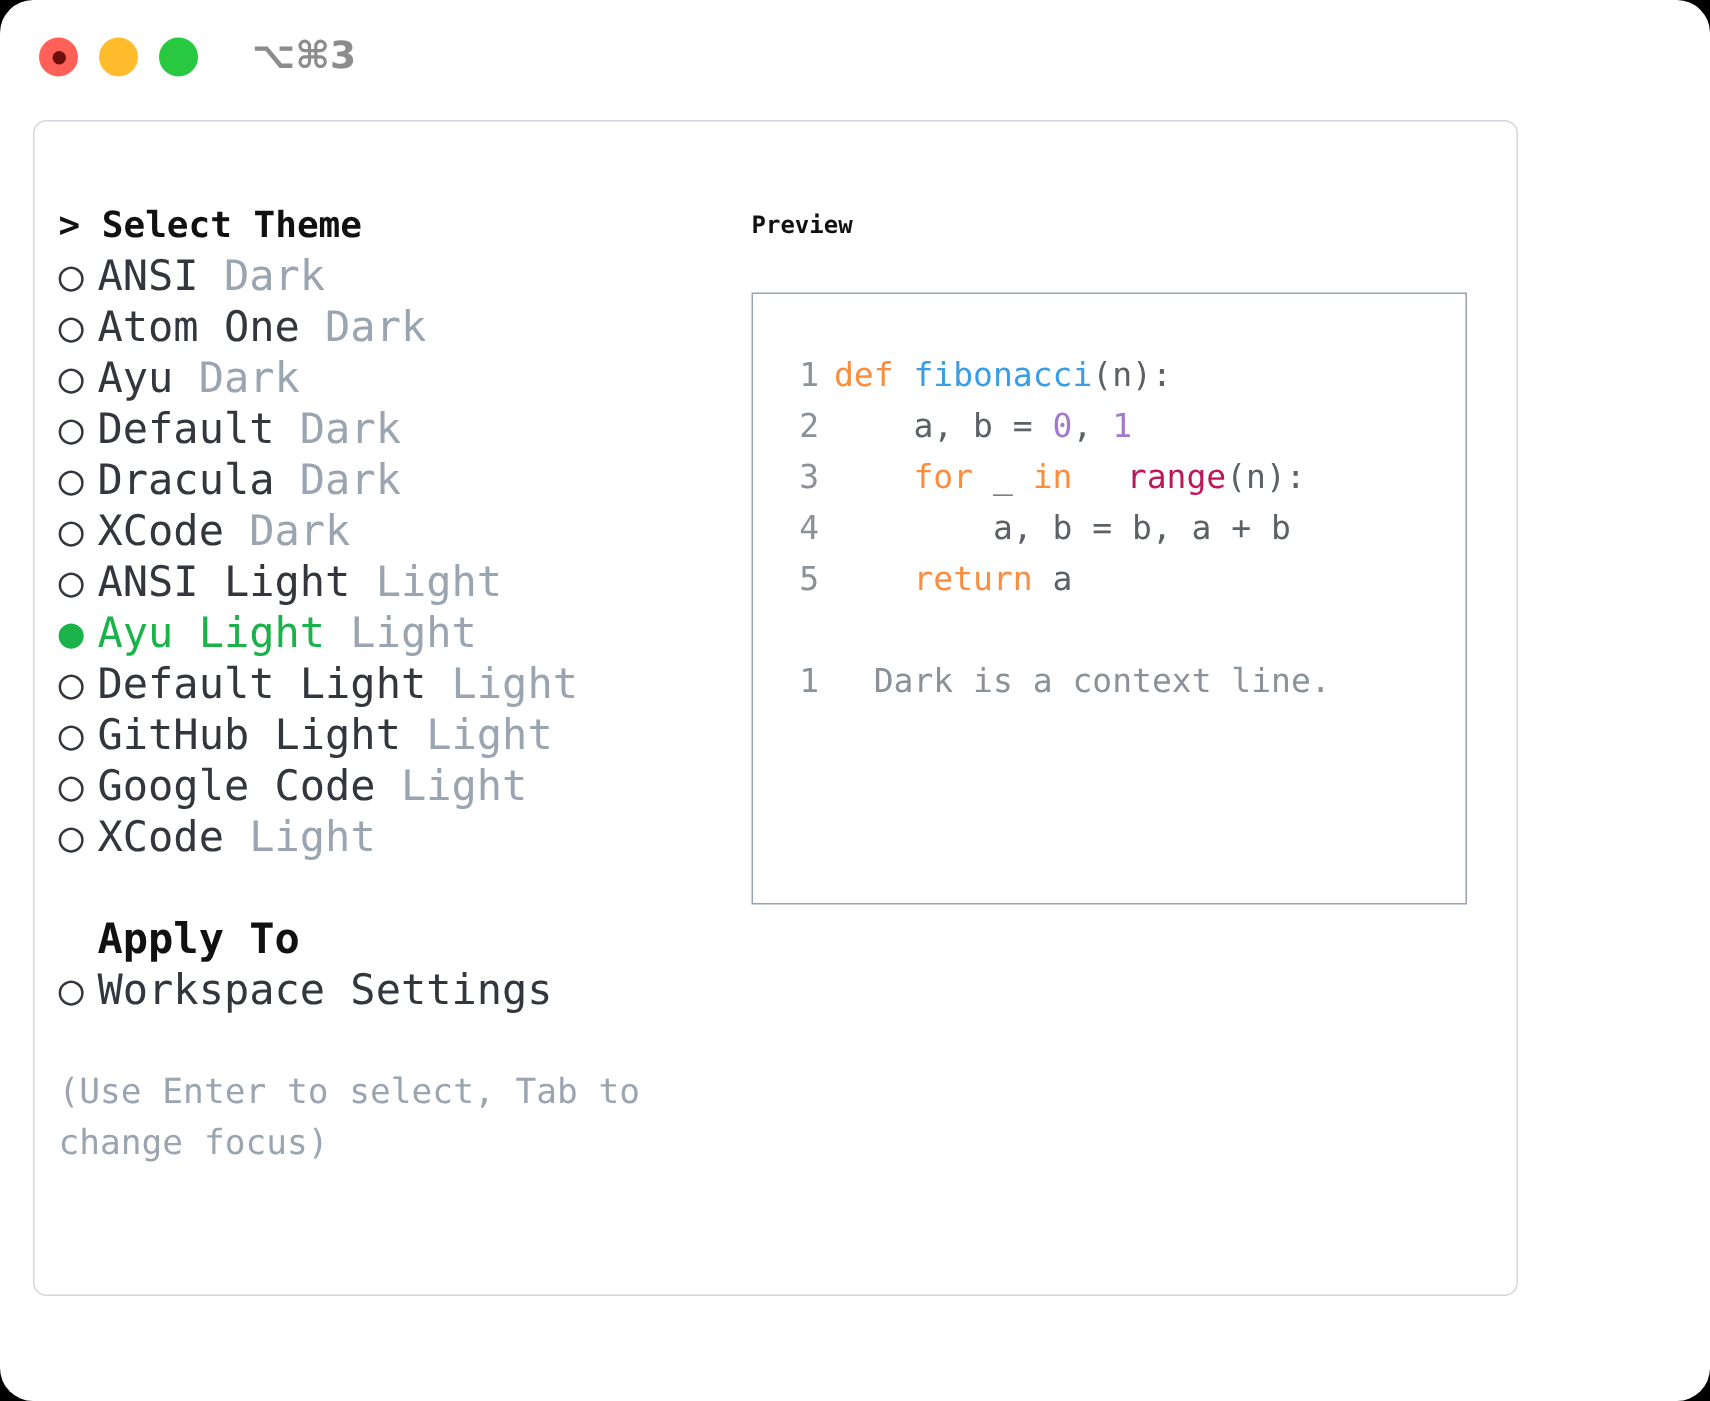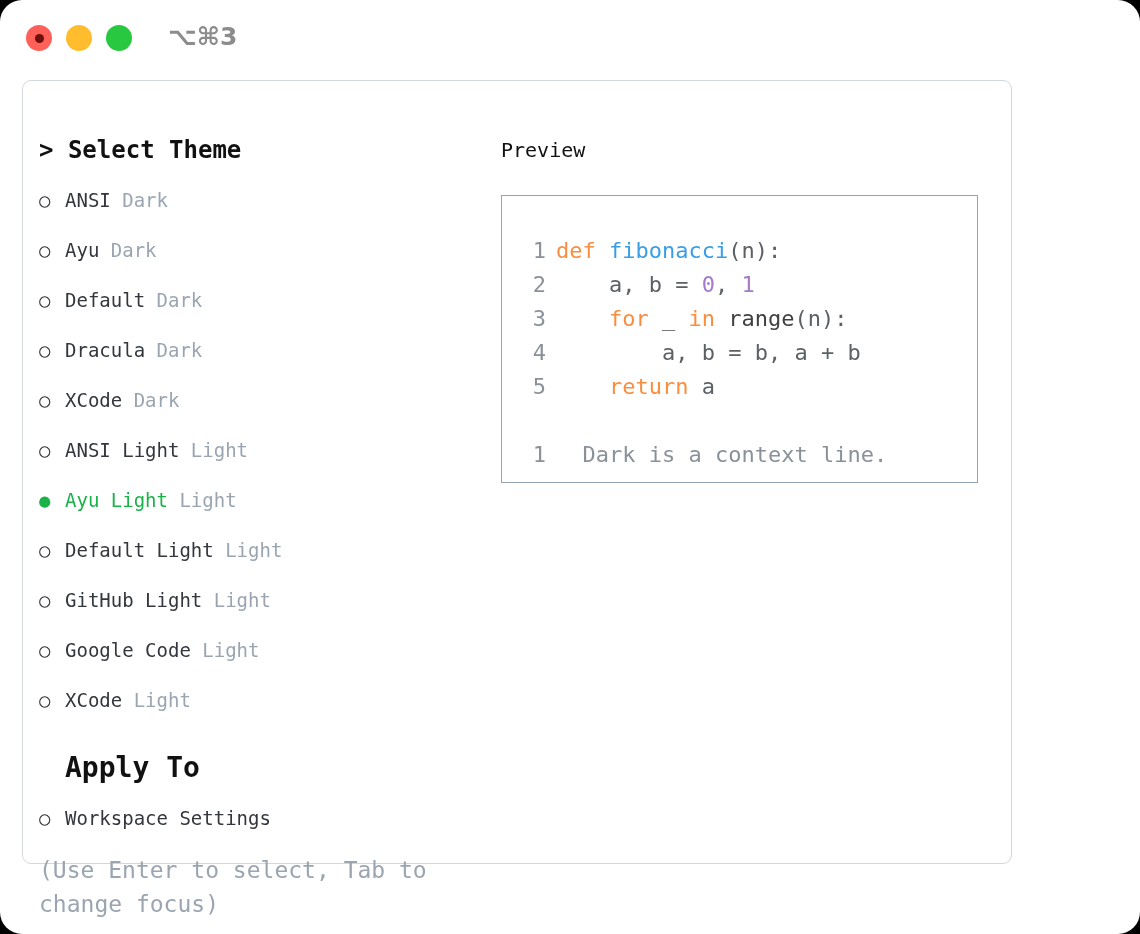--- a/index.html
+++ b/index.html
@@ -93,26 +93,25 @@
     width: 440px;
   }
   .list-head {
     font-size: 24px;
     font-weight: bold;
     color: #111111;
     line-height: 34px;
     white-space: pre;
   }
   .opt {
-    font-size: 19px;
+    font-size: 28px;
     line-height: 34px;
     color: #33373d;
     white-space: pre;
     display: block;
-    margin-top: 16px;
   }
   .opt .mark {
     display: inline-block;
     width: 26px;
   }
   .opt.selected { color: #19b34a; }
   .opt.selected .mark { color: #19b34a; }
   .variant {
     color: #9aa5b1;
   }
@@ -121,46 +120,46 @@
   .section-head {
     font-size: 28px;
     font-weight: bold;
     color: #111111;
     line-height: 34px;
     padding-left: 26px;
     white-space: pre;
   }
 
   .hint {
-    margin-top: 18px;
+    margin-top: 34px;
     font-size: 23px;
     line-height: 34px;
     color: #9aa5b1;
     width: 400px;
     white-space: normal;
   }
 
   
   .right-col {
     position: absolute;
     left: 478px;
     top: 52px;
     width: 490px;
   }
   .preview-title {
-    font-size: 20px;
-    font-weight: normal;
+    font-size: 16px;
+    font-weight: bold;
     color: #111111;
     line-height: 34px;
     white-space: pre;
   }
   .preview-box {
     margin-top: 28px;
     width: 477px;
-    height: 288px;
+    height: 408px;
     border: 1px solid #96a3b4;
     box-sizing: border-box;
     background: #ffffff;
     padding: 38px 0 0 0;
   }
   .code-line {
     font-size: 22px;
     line-height: 34px;
     white-space: pre;
     padding-left: 14px;
@@ -169,21 +168,21 @@
   .ln {
     display: inline-block;
     width: 30px;
     text-align: right;
     color: #8a9199;
     margin-right: 10px;
   }
   .kw   { color: #fa8d3e; }
   .fn   { color: #399ee6; }
   .num  { color: #a37acc; }
-  .call { color: #404040; }
+  .call { color: #be185d; margin-left: 23px; }
   .plain{ color: #5c6166; }
   .blank-line { height: 34px; }
   .d-ctx { color: #8a9199; }
   .d-del { color: #c91b13; }
   .d-add { color: #14c21d; }
 </style>
 </head>
 <body>
 
 <div class="window">
@@ -196,20 +195,21 @@
     </div>
     <div class="shortcut">⌥⌘3</div>
   </div>
 
   <div class="panel">
 
     <div class="left-col">
       <div class="list-head">&gt; Select Theme</div>
       <div id="theme-list">
           <div class="opt"><span class="mark">○</span><span>ANSI</span> <span class="variant">Dark</span></div>
+          <div class="opt"><span class="mark">○</span><span>Atom One</span> <span class="variant">Dark</span></div>
           <div class="opt"><span class="mark">○</span><span>Ayu</span> <span class="variant">Dark</span></div>
           <div class="opt"><span class="mark">○</span><span>Default</span> <span class="variant">Dark</span></div>
           <div class="opt"><span class="mark">○</span><span>Dracula</span> <span class="variant">Dark</span></div>
           <div class="opt"><span class="mark">○</span><span>XCode</span> <span class="variant">Dark</span></div>
           <div class="opt"><span class="mark">○</span><span>ANSI Light</span> <span class="variant">Light</span></div>
           <div class="opt selected"><span class="mark">●</span><span>Ayu Light</span> <span class="variant">Light</span></div>
           <div class="opt"><span class="mark">○</span><span>Default Light</span> <span class="variant">Light</span></div>
           <div class="opt"><span class="mark">○</span><span>GitHub Light</span> <span class="variant">Light</span></div>
           <div class="opt"><span class="mark">○</span><span>Google Code</span> <span class="variant">Light</span></div>
           <div class="opt"><span class="mark">○</span><span>XCode</span> <span class="variant">Light</span></div>

